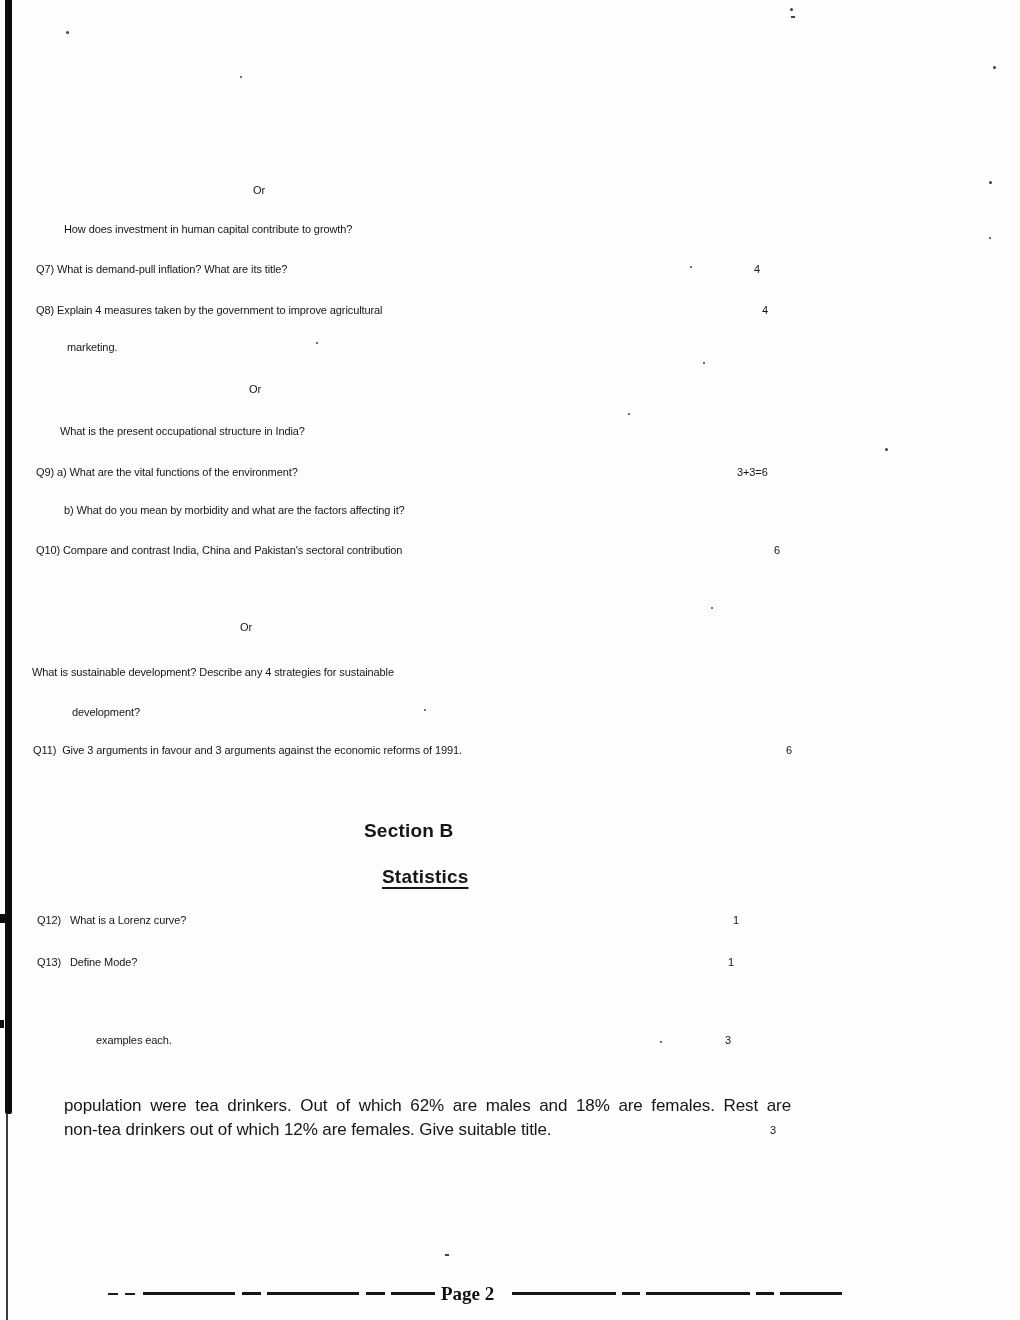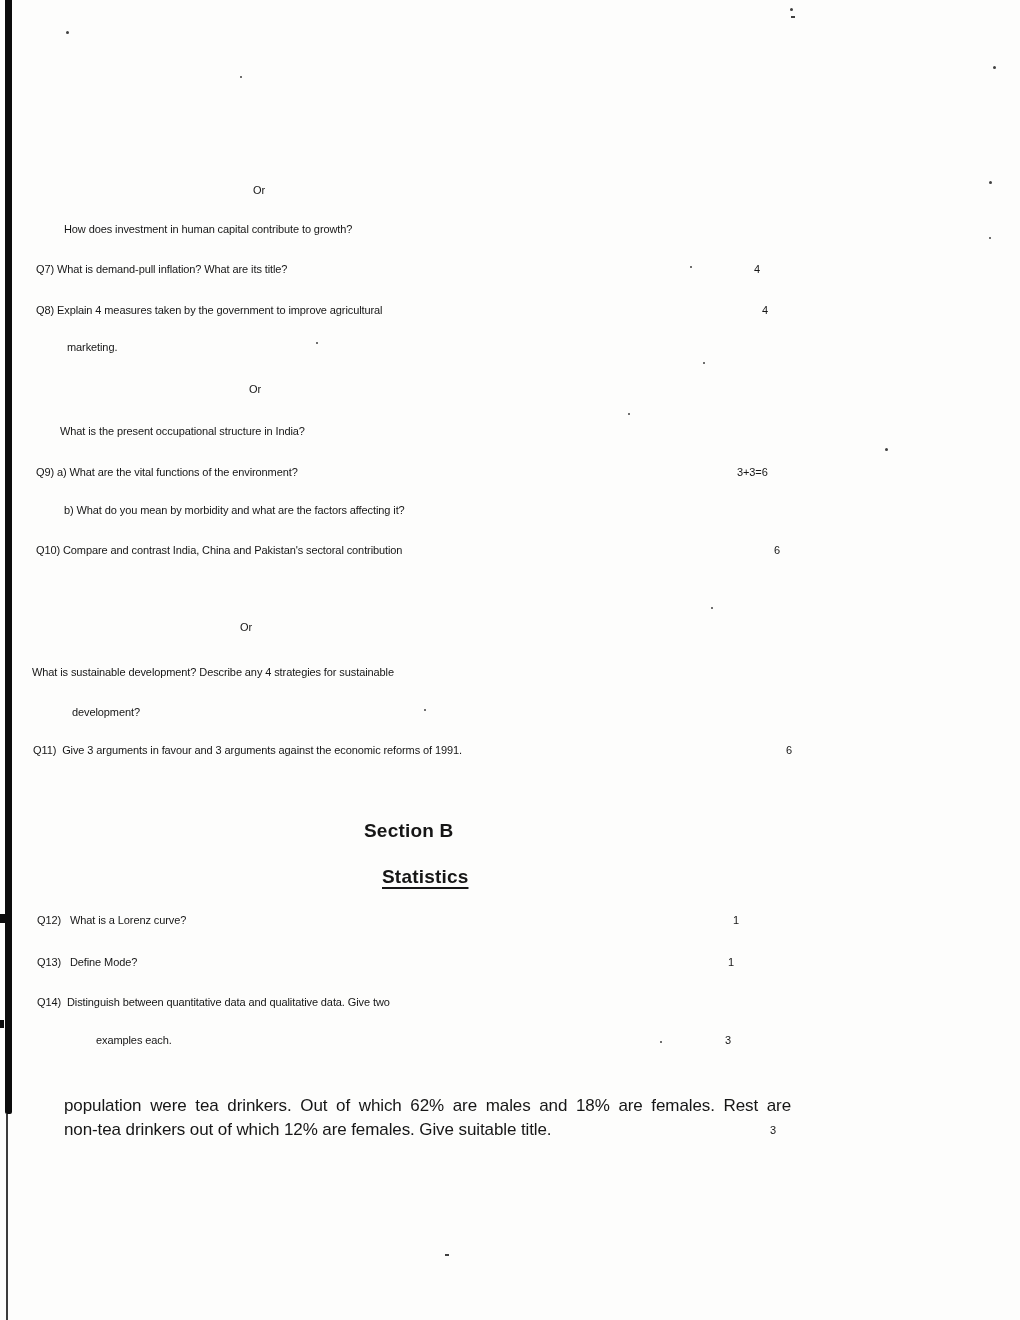--- a/index.html
+++ b/index.html
@@ -116,28 +116,33 @@
 
   <div class="heading" style="left:364px; top:820px;">Section B</div>
   <div class="heading underlined" style="left:382px; top:866px;">Statistics</div>
 
   <div class="line" style="left:37px; top:910px;">Q12)   What is a Lorenz curve?</div>
   <div class="line mark" style="left:733px; top:910px;">1</div>
 
   <div class="line" style="left:37px; top:952px;">Q13)   Define Mode?</div>
   <div class="line mark" style="left:728px; top:952px;">1</div>
 
-  <div class="line" style="left:37px; top:992px;">Q14)  Distinguish between quantitative data and qualitative data. Give two</div>
   <div class="line" style="left:96px; top:1030px;">examples each.</div>
   <div class="line mark" style="left:725px; top:1030px;">3</div>
 
   <div class="q15line" style="left:64px; top:1096px; width:727px;">population were tea drinkers. Out of which 62% are males and 18% are females. Rest are</div>
   <div class="q15line last" style="left:64px; top:1120px; width:727px;">non-tea drinkers out of which 12% are females. Give suitable title.</div>
   <div class="line mark" style="left:770px; top:1120px;">3</div>
 
+  <div class="footer">
+    <div class="dashline left-stub"></div>
+    <div class="dashline left-main"></div>
+    <div class="footer-text">Page 2</div>
+    <div class="dashline right-main"></div>
+  </div>
 
   <div class="speck" style="left:66px; top:31px;"></div>
   <div class="speck" style="left:790px; top:8px;"></div>
   <div class="speck" style="left:791px; top:16px; width:4px; height:2px; border-radius:0;"></div>
   <div class="speck" style="left:240px; top:76px; width:2px; height:2px;"></div>
   <div class="speck" style="left:993px; top:66px;"></div>
   <div class="speck" style="left:989px; top:181px;"></div>
   <div class="speck" style="left:989px; top:237px; width:2px; height:2px;"></div>
   <div class="speck" style="left:690px; top:266px; width:2px; height:2px;"></div>
   <div class="speck" style="left:316px; top:342px; width:2px; height:2px;"></div>

